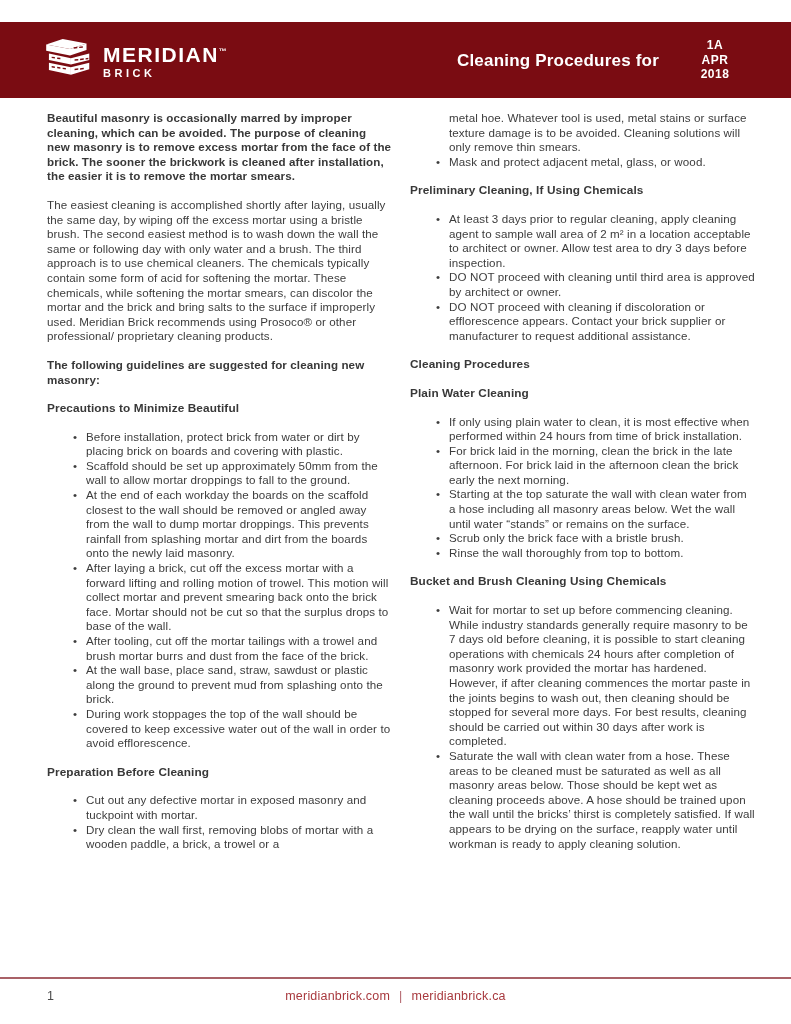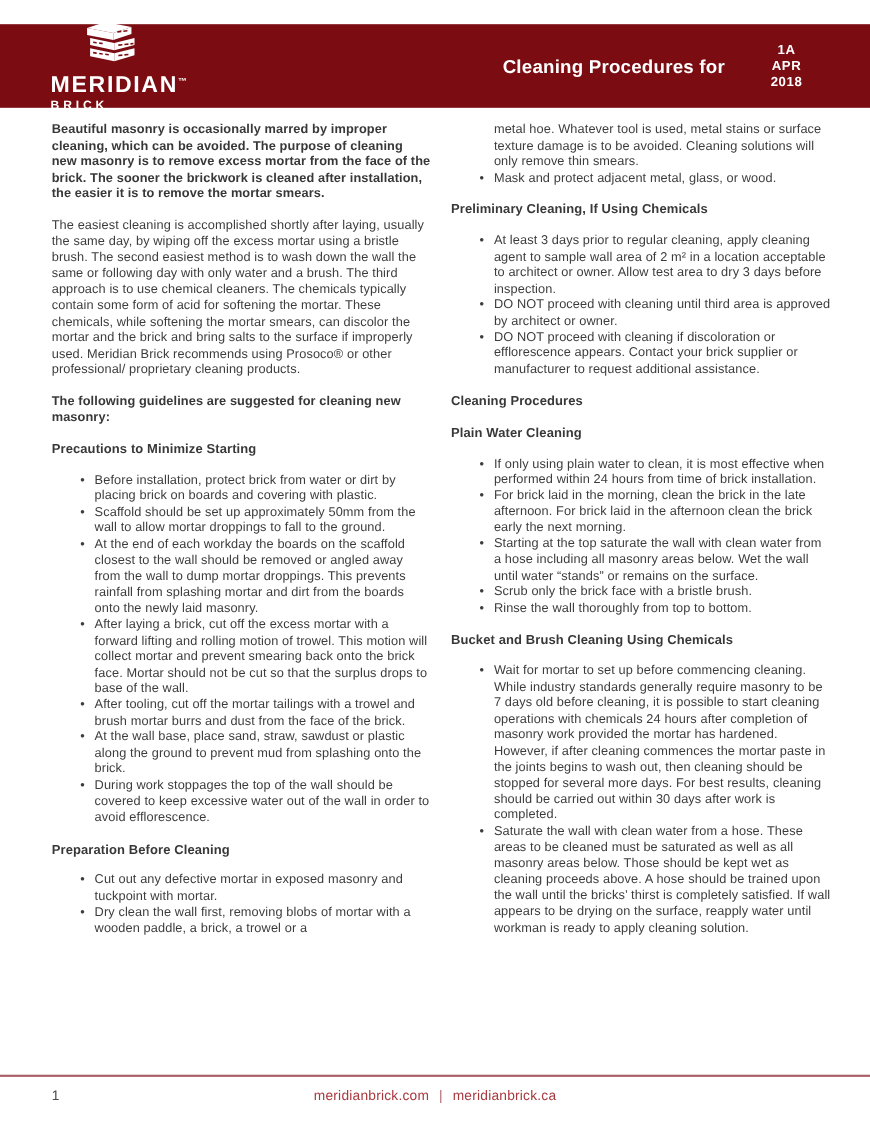--- a/index.html
+++ b/index.html
@@ -7,21 +7,21 @@
   .page {
     position:relative; width:791px; height:1024px; margin:0 auto;
     background:#ffffff; overflow:hidden;
     font-family:"Liberation Sans", sans-serif; color:#3c3c3c;
   }
   
   .topbar {
     position:absolute; top:22px; left:0; right:0; height:76px;
     background:#7a0c12; display:flex; align-items:center;
   }
-  .brand { display:flex; align-items:center; margin-left:46px;flex-direction:column; }
+  .brand { display:flex; align-items:center; margin-left:46px; }
   .brand-icon { width:48px; height:44px; margin-right:9px; }
   .brand-name { color:#fff; font-weight:bold; font-size:21px; letter-spacing:1.5px; line-height:22px; }
   .brand-name .tm { font-size:8px; vertical-align:super; letter-spacing:0; }
   .brand-sub { color:#fff; font-weight:bold; font-size:11px; letter-spacing:3.5px; margin-top:1px; }
   .doc-title {
     margin-left:auto; text-align:right; color:#fff; font-weight:bold;
     font-size:17px; line-height:21px; letter-spacing:0.2px;
   }
   .doc-meta {
     width:112px; margin-right:20px; text-align:center; color:#fff;
@@ -99,21 +99,21 @@
     </div>
   </header>
 
   <main class="content">
 
     <section class="col">
       <p class="para bold">Beautiful masonry is occasionally marred by improper cleaning, which can be avoided. The purpose of cleaning new masonry is to remove excess mortar from the face of the brick. The sooner the brickwork is cleaned after installation, the easier it is to remove the mortar smears.</p>
       <p class="para">The easiest cleaning is accomplished shortly after laying, usually the same day, by wiping off the excess mortar using a bristle brush. The second easiest method is to wash down the wall the same or following day with only water and a brush. The third approach is to use chemical cleaners. The chemicals typically contain some form of acid for softening the mortar. These chemicals, while softening the mortar smears, can discolor the mortar and the brick and bring salts to the surface if improperly used. Meridian Brick recommends using Prosoco® or other professional/ proprietary cleaning products.</p>
       <p class="para bold">The following guidelines are suggested for cleaning new masonry:</p>
 
-      <h3 class="heading">Precautions to Minimize Starting</h3>
+      <h3 class="heading">Precautions to Minimize Beautiful</h3>
       <ul class="bullets">
         <li>Before installation, protect brick from water or dirt by placing brick on boards and covering with plastic.</li>
         <li>Scaffold should be set up approximately 50mm from the wall to allow mortar droppings to fall to the ground.</li>
         <li>At the end of each workday the boards on the scaffold closest to the wall should be removed or angled away from the wall to dump mortar droppings. This prevents rainfall from splashing mortar and dirt from the boards onto the newly laid masonry.</li>
         <li>After laying a brick, cut off the excess mortar with a forward lifting and rolling motion of trowel. This motion will collect mortar and prevent smearing back onto the brick face. Mortar should not be cut so that the surplus drops to base of the wall.</li>
         <li>After tooling, cut off the mortar tailings with a trowel and brush mortar burrs and dust from the face of the brick.</li>
         <li>At the wall base, place sand, straw, sawdust or plastic along the ground to prevent mud from splashing onto the brick.</li>
         <li>During work stoppages the top of the wall should be covered to keep excessive water out of the wall in order to avoid efflorescence.</li>
       </ul>
 

